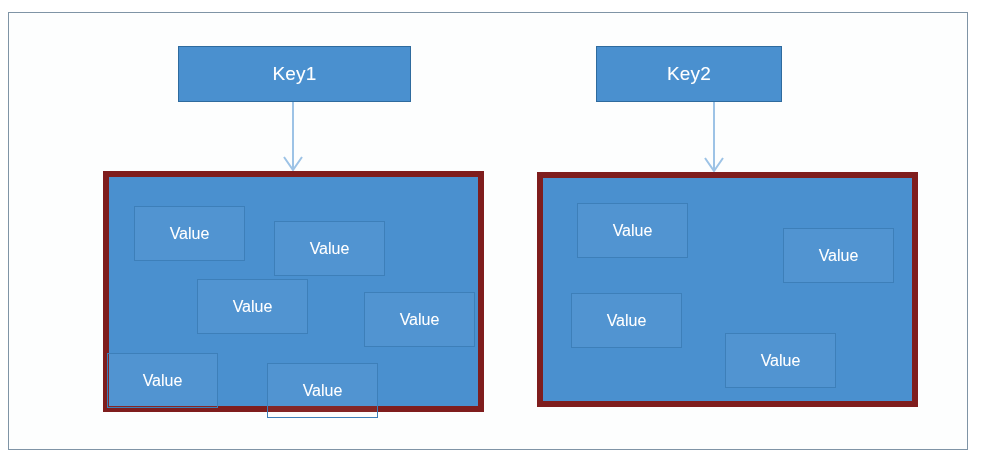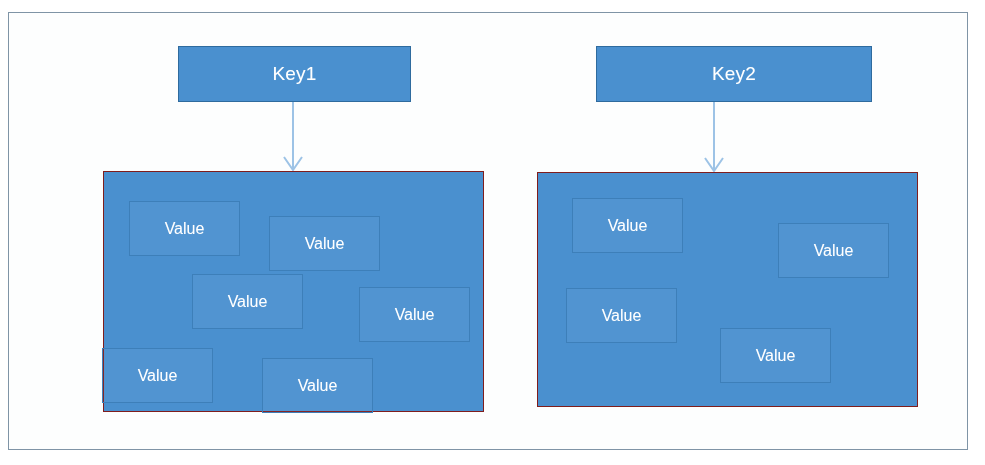--- a/index.html
+++ b/index.html
@@ -40,21 +40,21 @@
   
   .key-box {
     background: #4a90cf;
     border: 1px solid #2f6b9e;
     font-size: 19px;
     letter-spacing: 0.2px;
   }
   
   .group-box {
     background: #4a90cf;
-    border: 1px solid #7f1d1d;
+    border: 6px solid #7f1d1d;
   }
   
   .value-box {
     background: rgba(255,255,255,0.045);
     border: 1px solid #3d7fb9;
     font-size: 16px;
     color: #ffffff;
   }
   
   .arrow-svg {
@@ -101,21 +101,21 @@
         <span>Value</span>
       </div>
       <div class="shape value-box" style="left: -2px; top: 176px; width: 111px; height: 55px;">
         <span>Value</span>
       </div>
       <div class="shape value-box" style="left: 158px; top: 186px; width: 111px; height: 55px;">
         <span>Value</span>
       </div>
     </div>
 
-  <div class="shape key-box" style="left: 596px; top: 46px; width: 276px; height: 56px;">Key2</div>
+  <div class="shape key-box" style="left: 596px; top: 46px; width: 186px; height: 56px;">Key2</div>
 
   <svg class="arrow-svg" width="24" height="69" style="left: 702px; top: 102px;">
     <line class="arrow-line" x1="12" y1="0" x2="12" y2="69"></line>
     <polyline class="arrow-head" points="3,56 12,69 21,56"></polyline>
   </svg>
 
   <div class="shape group-box" style="left: 537px; top: 172px; width: 381px; height: 235px;">
       <div class="shape value-box" style="left: 34px; top: 25px; width: 111px; height: 55px;">
         <span>Value</span>
       </div>

